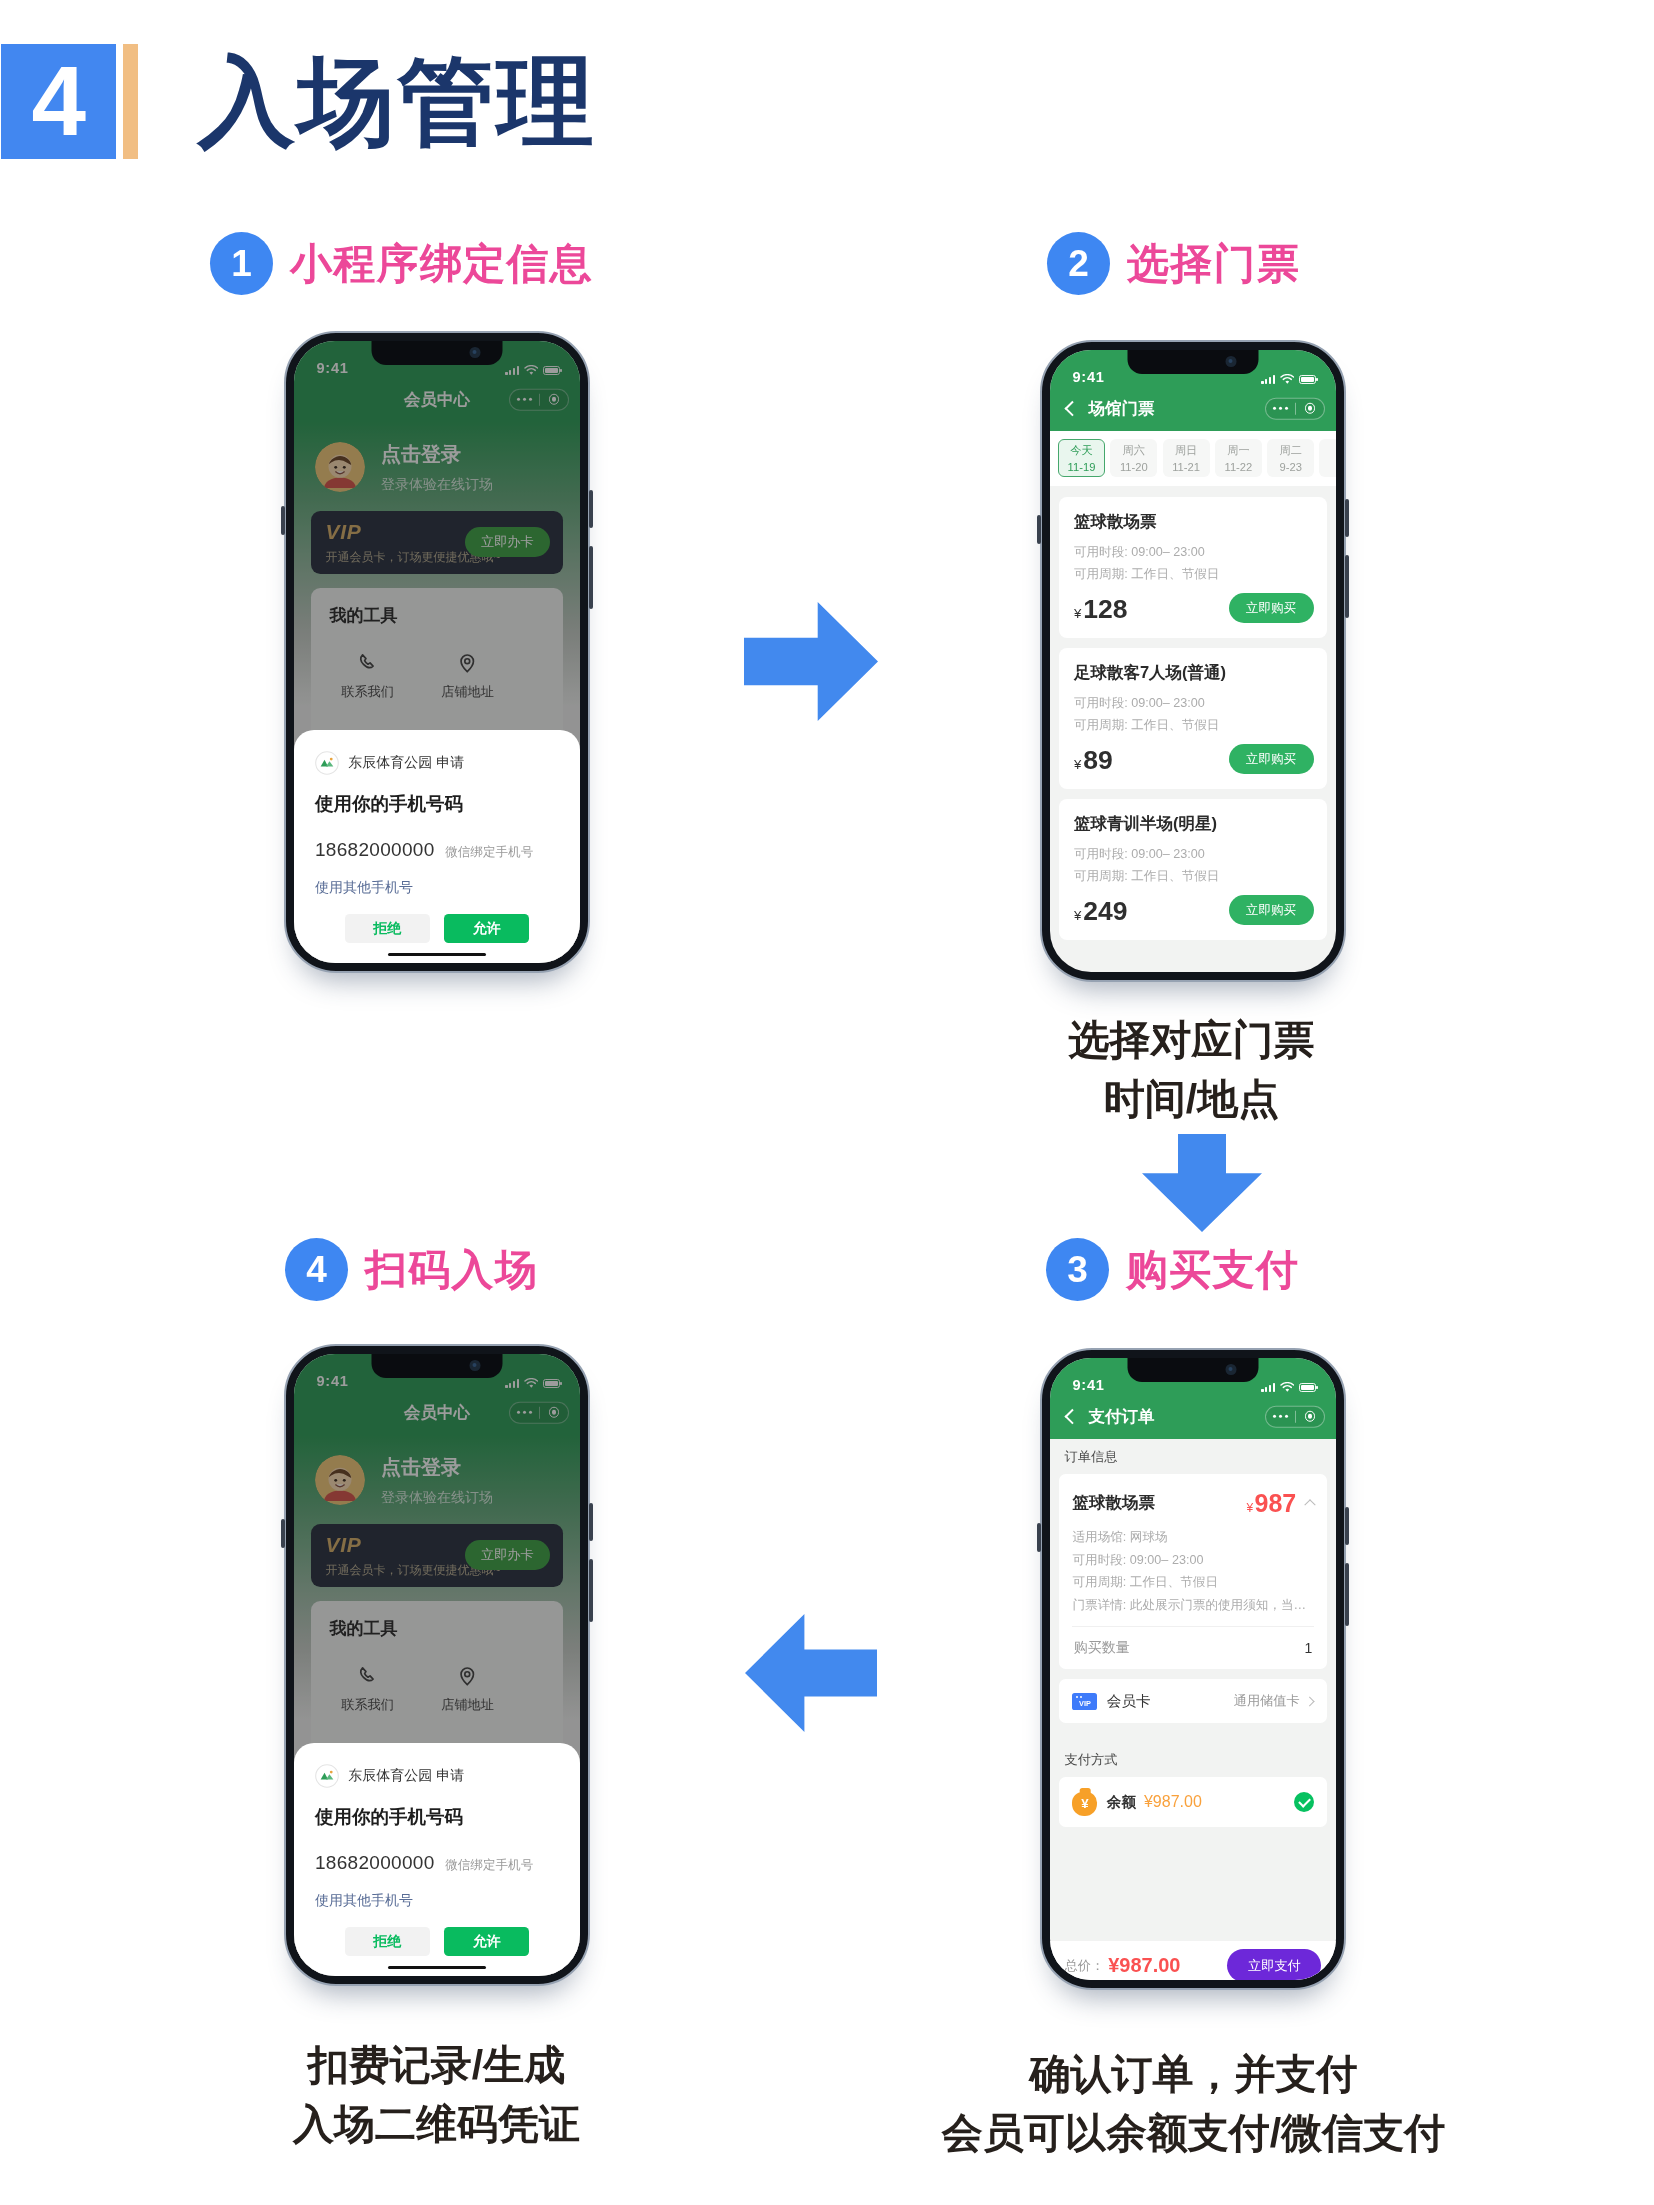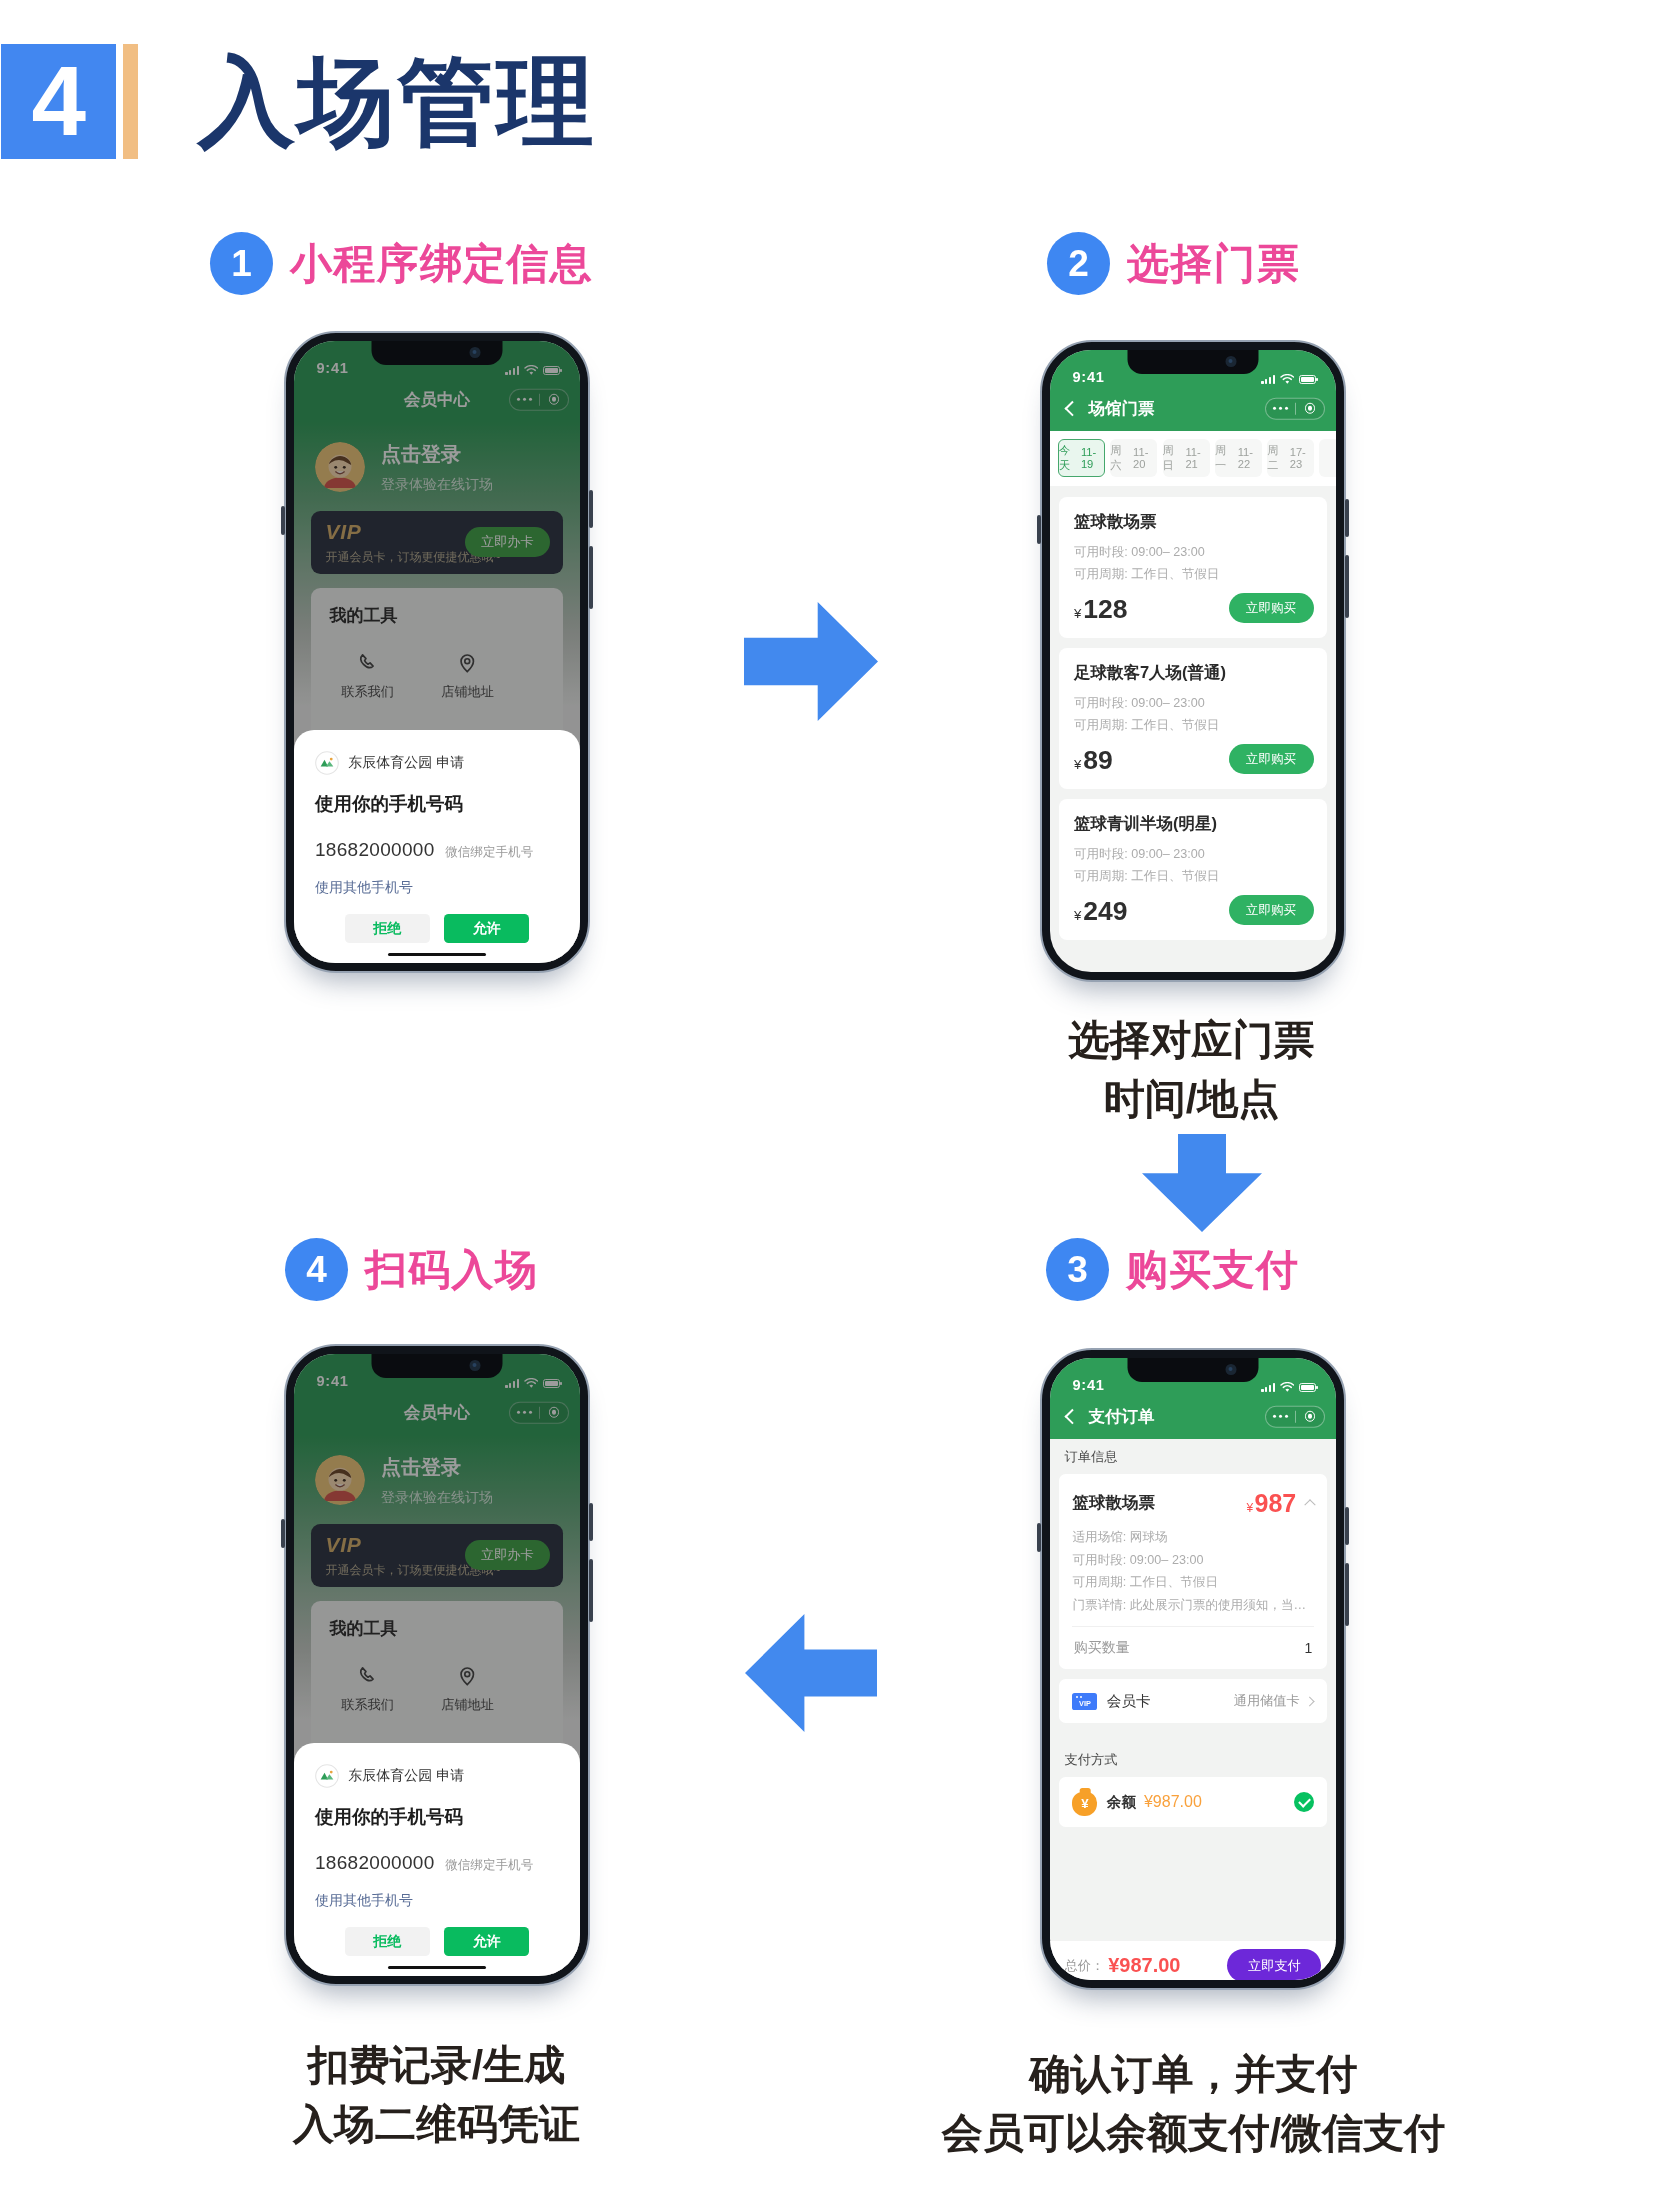--- a/index.html
+++ b/index.html
@@ -100,21 +100,21 @@
   .btn-reject { width:85px; height:29px; border-radius:4.6px; background:#F2F2F2; color:#09BB5F;
     font-size:14px; font-weight:600; display:flex; align-items:center; justify-content:center; }
   .btn-allow { width:85px; height:29px; border-radius:4.6px; background:#09BB5F; color:#fff;
     font-size:14px; font-weight:600; display:flex; align-items:center; justify-content:center; }
   .home-bar { position:absolute; bottom:6.6px; left:50%; transform:translateX(-50%); width:98px; height:3.3px;
     border-radius:2px; background:#111; }
 
   
   .tabs-strip { background:#fff; padding:8px 0 9.3px 8px; display:flex; gap:5.3px; overflow:hidden; }
   .dtab { flex:0 0 47px; height:38px; border-radius:6px; background:#F6F7F6; color:#9EA29E;
-    display:flex; align-items:center; justify-content:center; gap:3.3px; }
+    display:flex; flex-direction:column; align-items:center; justify-content:center; gap:3.3px; }
   .dtab span { font-size:11.2px; }
   .dtab.sel { background:#E9F6EE; border:1.3px solid #45A76C; color:#2E9D58; }
   .ticket-list { padding:10.6px 9.3px 0; }
   .ticket-card { position:relative; background:#fff; border-radius:8px; padding:14.6px 14.6px 13.2px; margin-bottom:10px; }
   .tk-name { font-size:16.5px; font-weight:700; color:#2A2A2A; }
   .tk-meta { margin-top:9.3px; font-size:12.6px; color:#ACACAC; line-height:1.55; }
   .tk-meta div + div { margin-top:2.6px; }
   .tk-price { margin-top:9.3px; display:flex; align-items:baseline; gap:2px; color:#2F2F2F; }
   .tk-cur { font-size:13.2px; }
   .tk-val { font-size:26.5px; font-weight:700; }
@@ -369,21 +369,21 @@
         <span class="dtab">
           <span>周日</span>
           <span>11-21</span>
         </span>
         <span class="dtab">
           <span>周一</span>
           <span>11-22</span>
         </span>
         <span class="dtab">
           <span>周二</span>
-          <span>17-23</span>
+          <span>9-23</span>
         </span>
         <span class="dtab"></span>
       </div>
       <div class="ticket-list">
         <div class="ticket-card">
           <div class="tk-name">篮球散场票</div>
           <div class="tk-meta">
             <div>可用时段: 09:00– 23:00</div>
             <div>可用周期: 工作日、节假日</div>
           </div>

